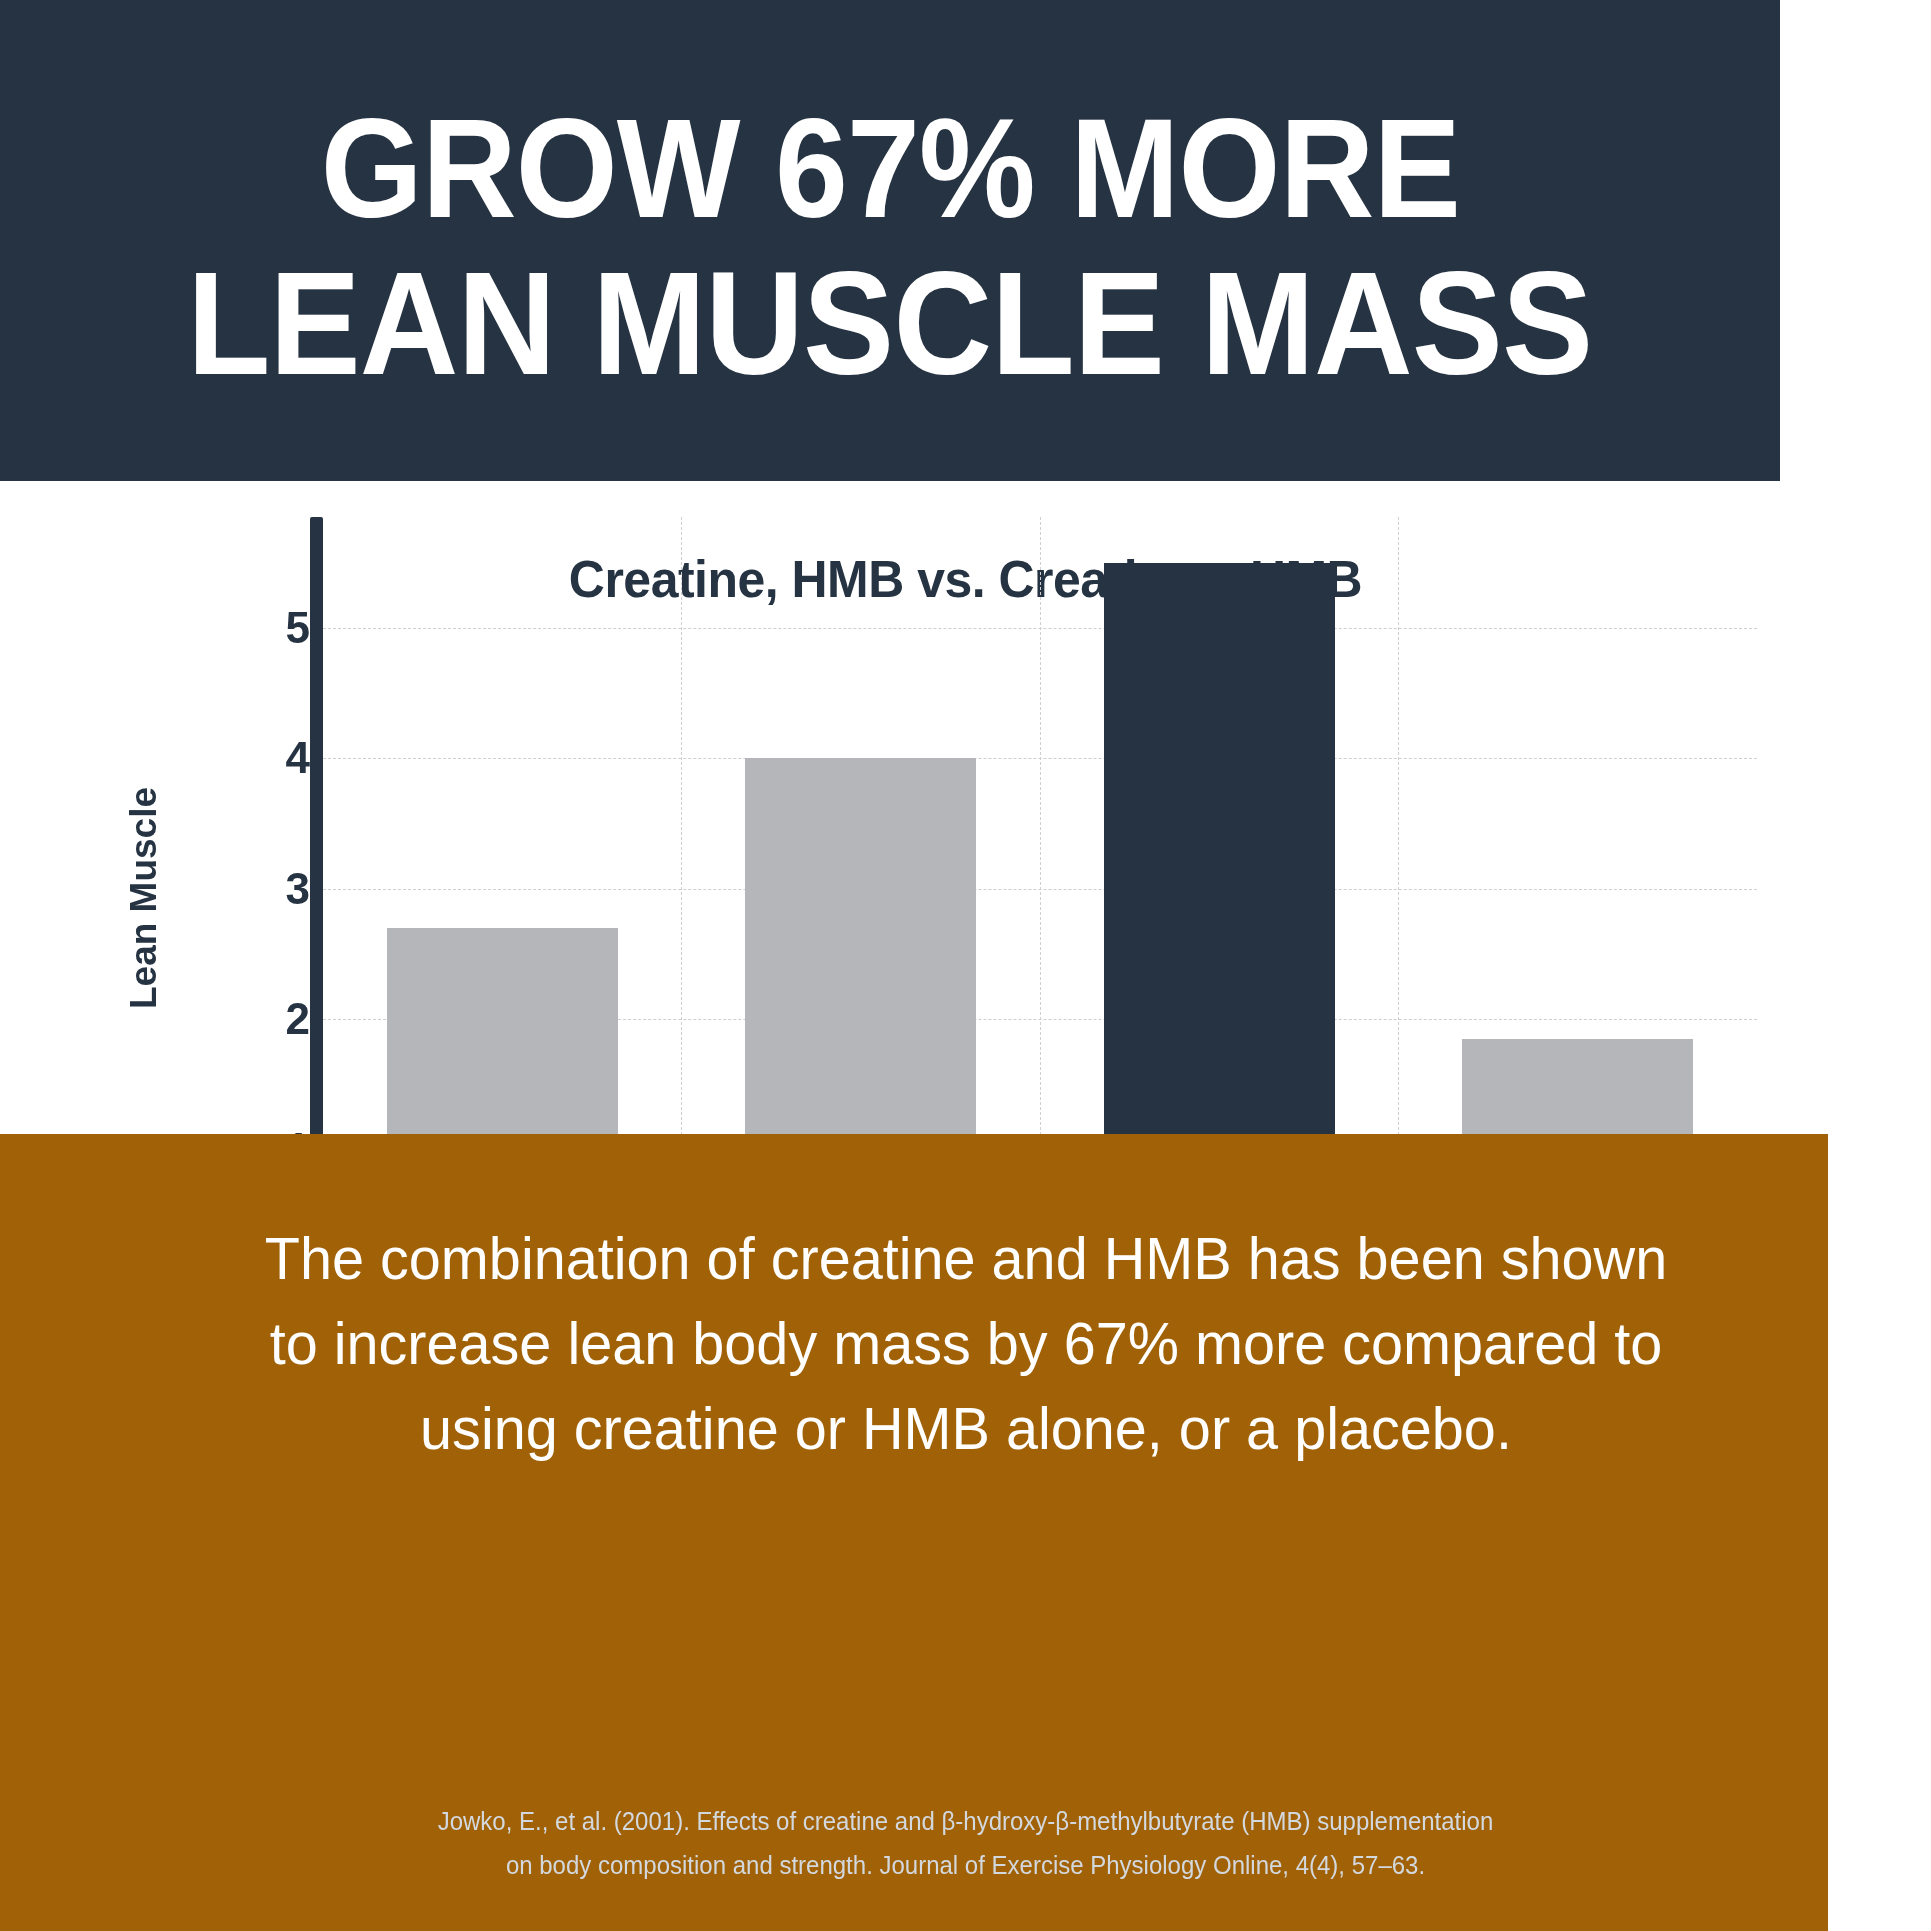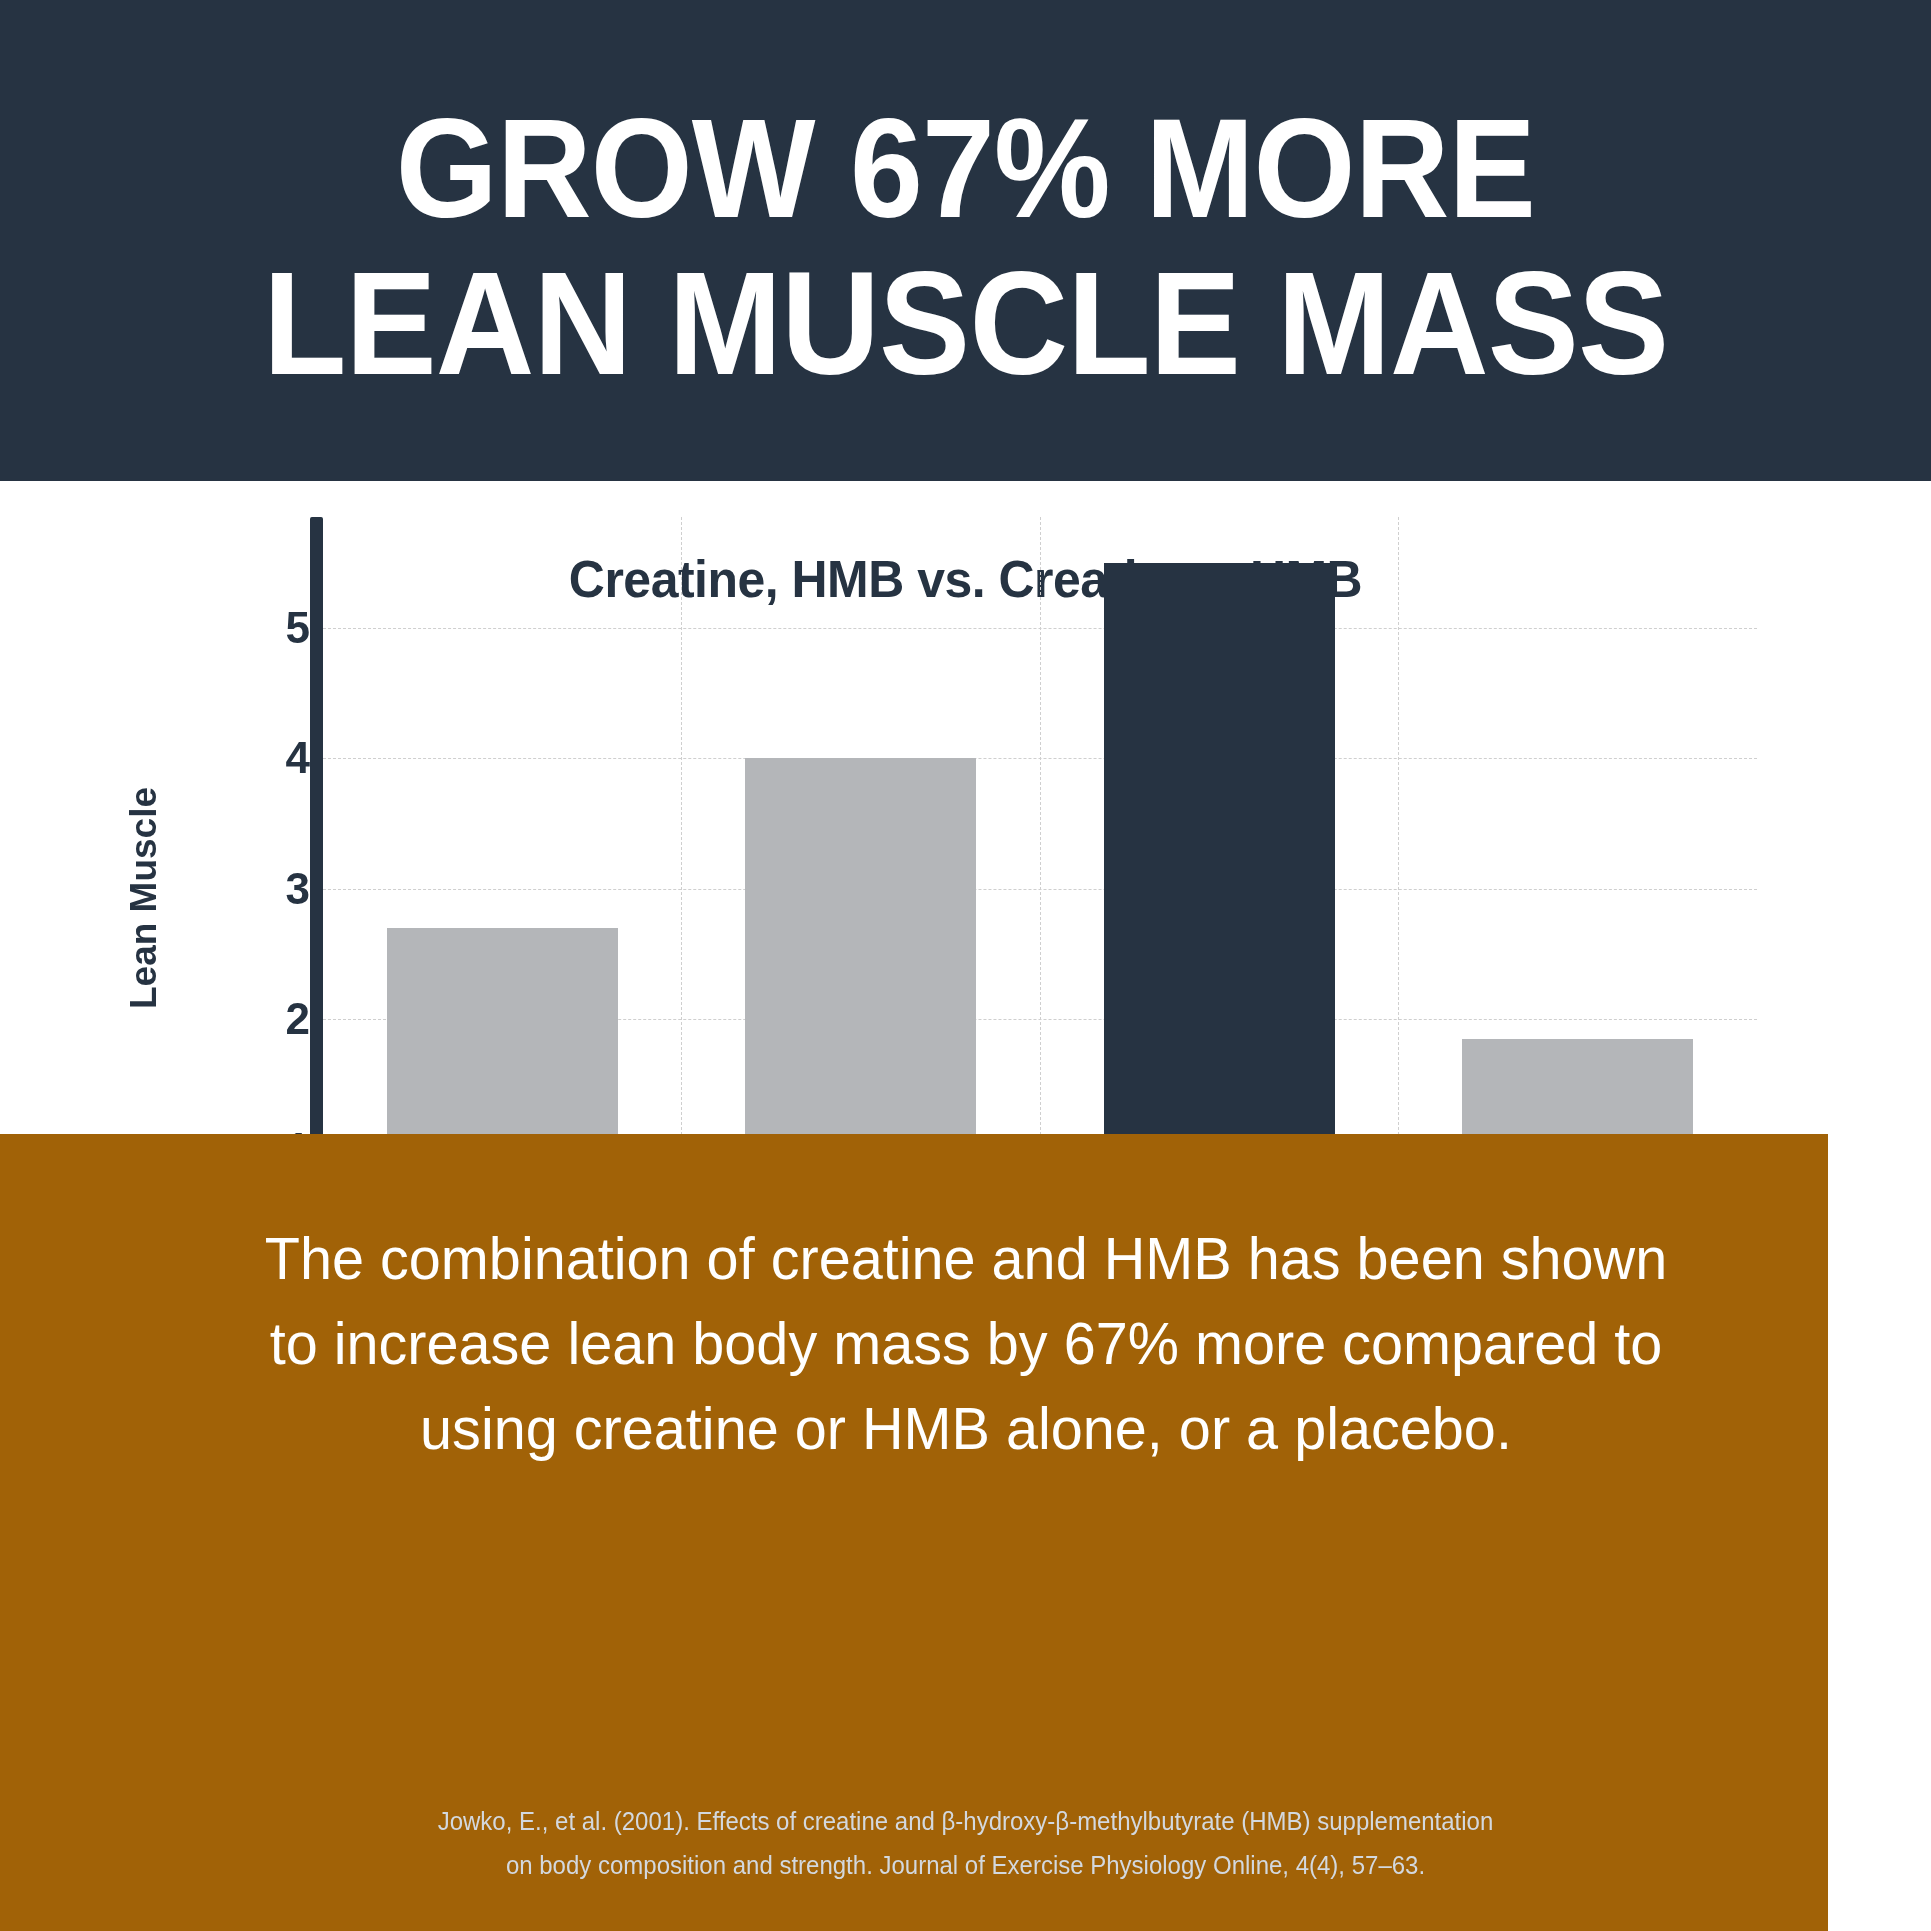--- a/index.html
+++ b/index.html
@@ -6,21 +6,21 @@
   html, body { width:1931px; height:1931px; }
   body {
     font-family:"Liberation Sans", sans-serif;
     background:#ffffff;
     -webkit-font-smoothing:antialiased;
   }
   .page { position:relative; width:1931px; height:1931px; overflow:hidden; background:#fff; }
 
   
   .header {
-    position:absolute; left:0; top:0; width:1931px; height:481px;
+    position:absolute; left:0; top:0; width:1780px; height:481px;
     background:#263342;
     display:flex; flex-direction:column; align-items:center; justify-content:center;
     padding-top:13.5px;
   }
   .headline {
     color:#ffffff;
     font-weight:bold;
     font-size:141px;
     line-height:0.98;
     letter-spacing:-1px;

